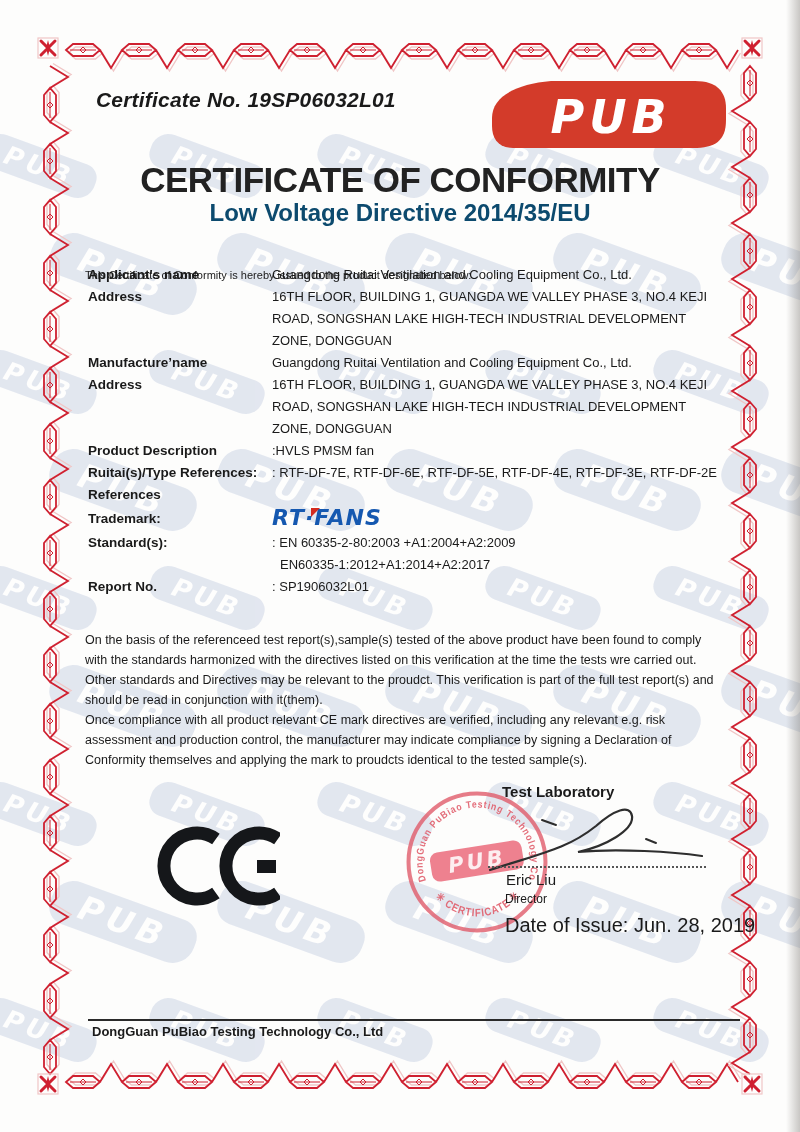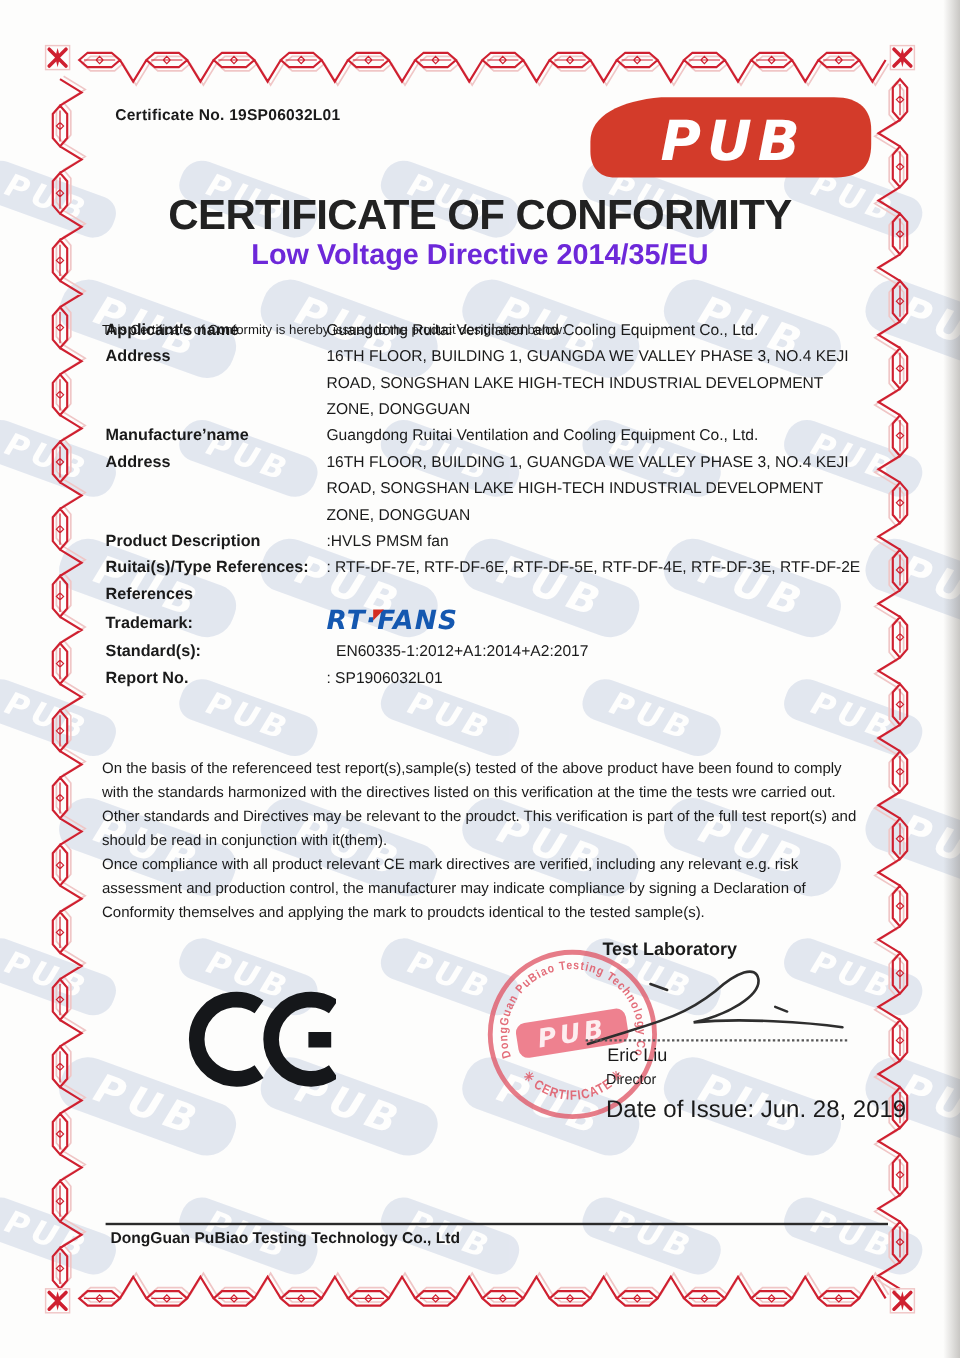--- a/index.html
+++ b/index.html
@@ -8,26 +8,26 @@
   
   #wm-layer{position:absolute;inset:0;z-index:1;pointer-events:none;}
   .wm{position:absolute;width:118px;height:36px;border-radius:18px 14px 18px 14px;
       background:#c9d2e4;opacity:.5;display:flex;align-items:center;justify-content:center;
       color:#ffffff;font-weight:bold;font-style:italic;font-size:26px;letter-spacing:4px;
       font-family:"DejaVu Sans",sans-serif;}
   
   #border-svg{position:absolute;left:0;top:0;z-index:2;pointer-events:none;}
   
   .content{position:absolute;inset:0;z-index:3;}
-  .cert-no{position:absolute;left:96px;top:88px;font-size:13px;font-weight:bold;letter-spacing:.2px;}
+  .cert-no{position:absolute;left:96px;top:88px;font-size:21px;font-weight:bold;letter-spacing:.2px;font-style:italic;}
   .logo{position:absolute;left:489px;top:78px;}
   .title{position:absolute;left:0;width:800px;top:160px;text-align:center;
          font-size:35px;font-weight:bold;letter-spacing:-.5px;color:#222;}
   .subtitle{position:absolute;left:0;width:800px;top:199px;text-align:center;
-            font-size:24px;font-weight:bold;color:#6d28d9;}
+            font-size:24px;font-weight:bold;color:#0c4a6e;}
   .intro{position:absolute;left:85px;top:244px;font-size:11px;margin-top:25px;}
   .fields{position:absolute;left:88px;top:264px;width:640px;font-size:13px;line-height:22px;}
   .frow{display:flex;align-items:flex-start;}
   .flabel{width:184px;font-weight:bold;flex:none;font-size:13.5px;}
   .fvalue{flex:1;}
   .indent1{padding-left:83px;}
   .indent2{padding-left:8px;}
   .tmrow{height:26px;display:flex;align-items:center;justify-content:space-between;}
   .tm-logo{font-style:italic;font-weight:bold;font-size:22px;color:#1558b0;
            letter-spacing:1px;position:relative;line-height:22px;font-family:"DejaVu Sans",sans-serif;}
@@ -199,20 +199,21 @@
       </div>
       <div class="frow tmrow">
         <div class="flabel">Trademark:</div>
         <div class="fvalue">
           <span class="tm-logo"><span>RT·</span><span class="tm-f">F</span><span>ANS</span></span>
         </div>
       </div>
       <div class="frow">
         <div class="flabel">Standard(s):</div>
         <div class="fvalue">
+          <div>: EN 60335-2-80:2003 +A1:2004+A2:2009</div>
           <div class="indent2">EN60335-1:2012+A1:2014+A2:2017</div>
         </div>
       </div>
       <div class="frow">
         <div class="flabel">Report No.</div>
         <div class="fvalue">: SP1906032L01</div>
       </div>
     </div>
 
     <div class="paras">

